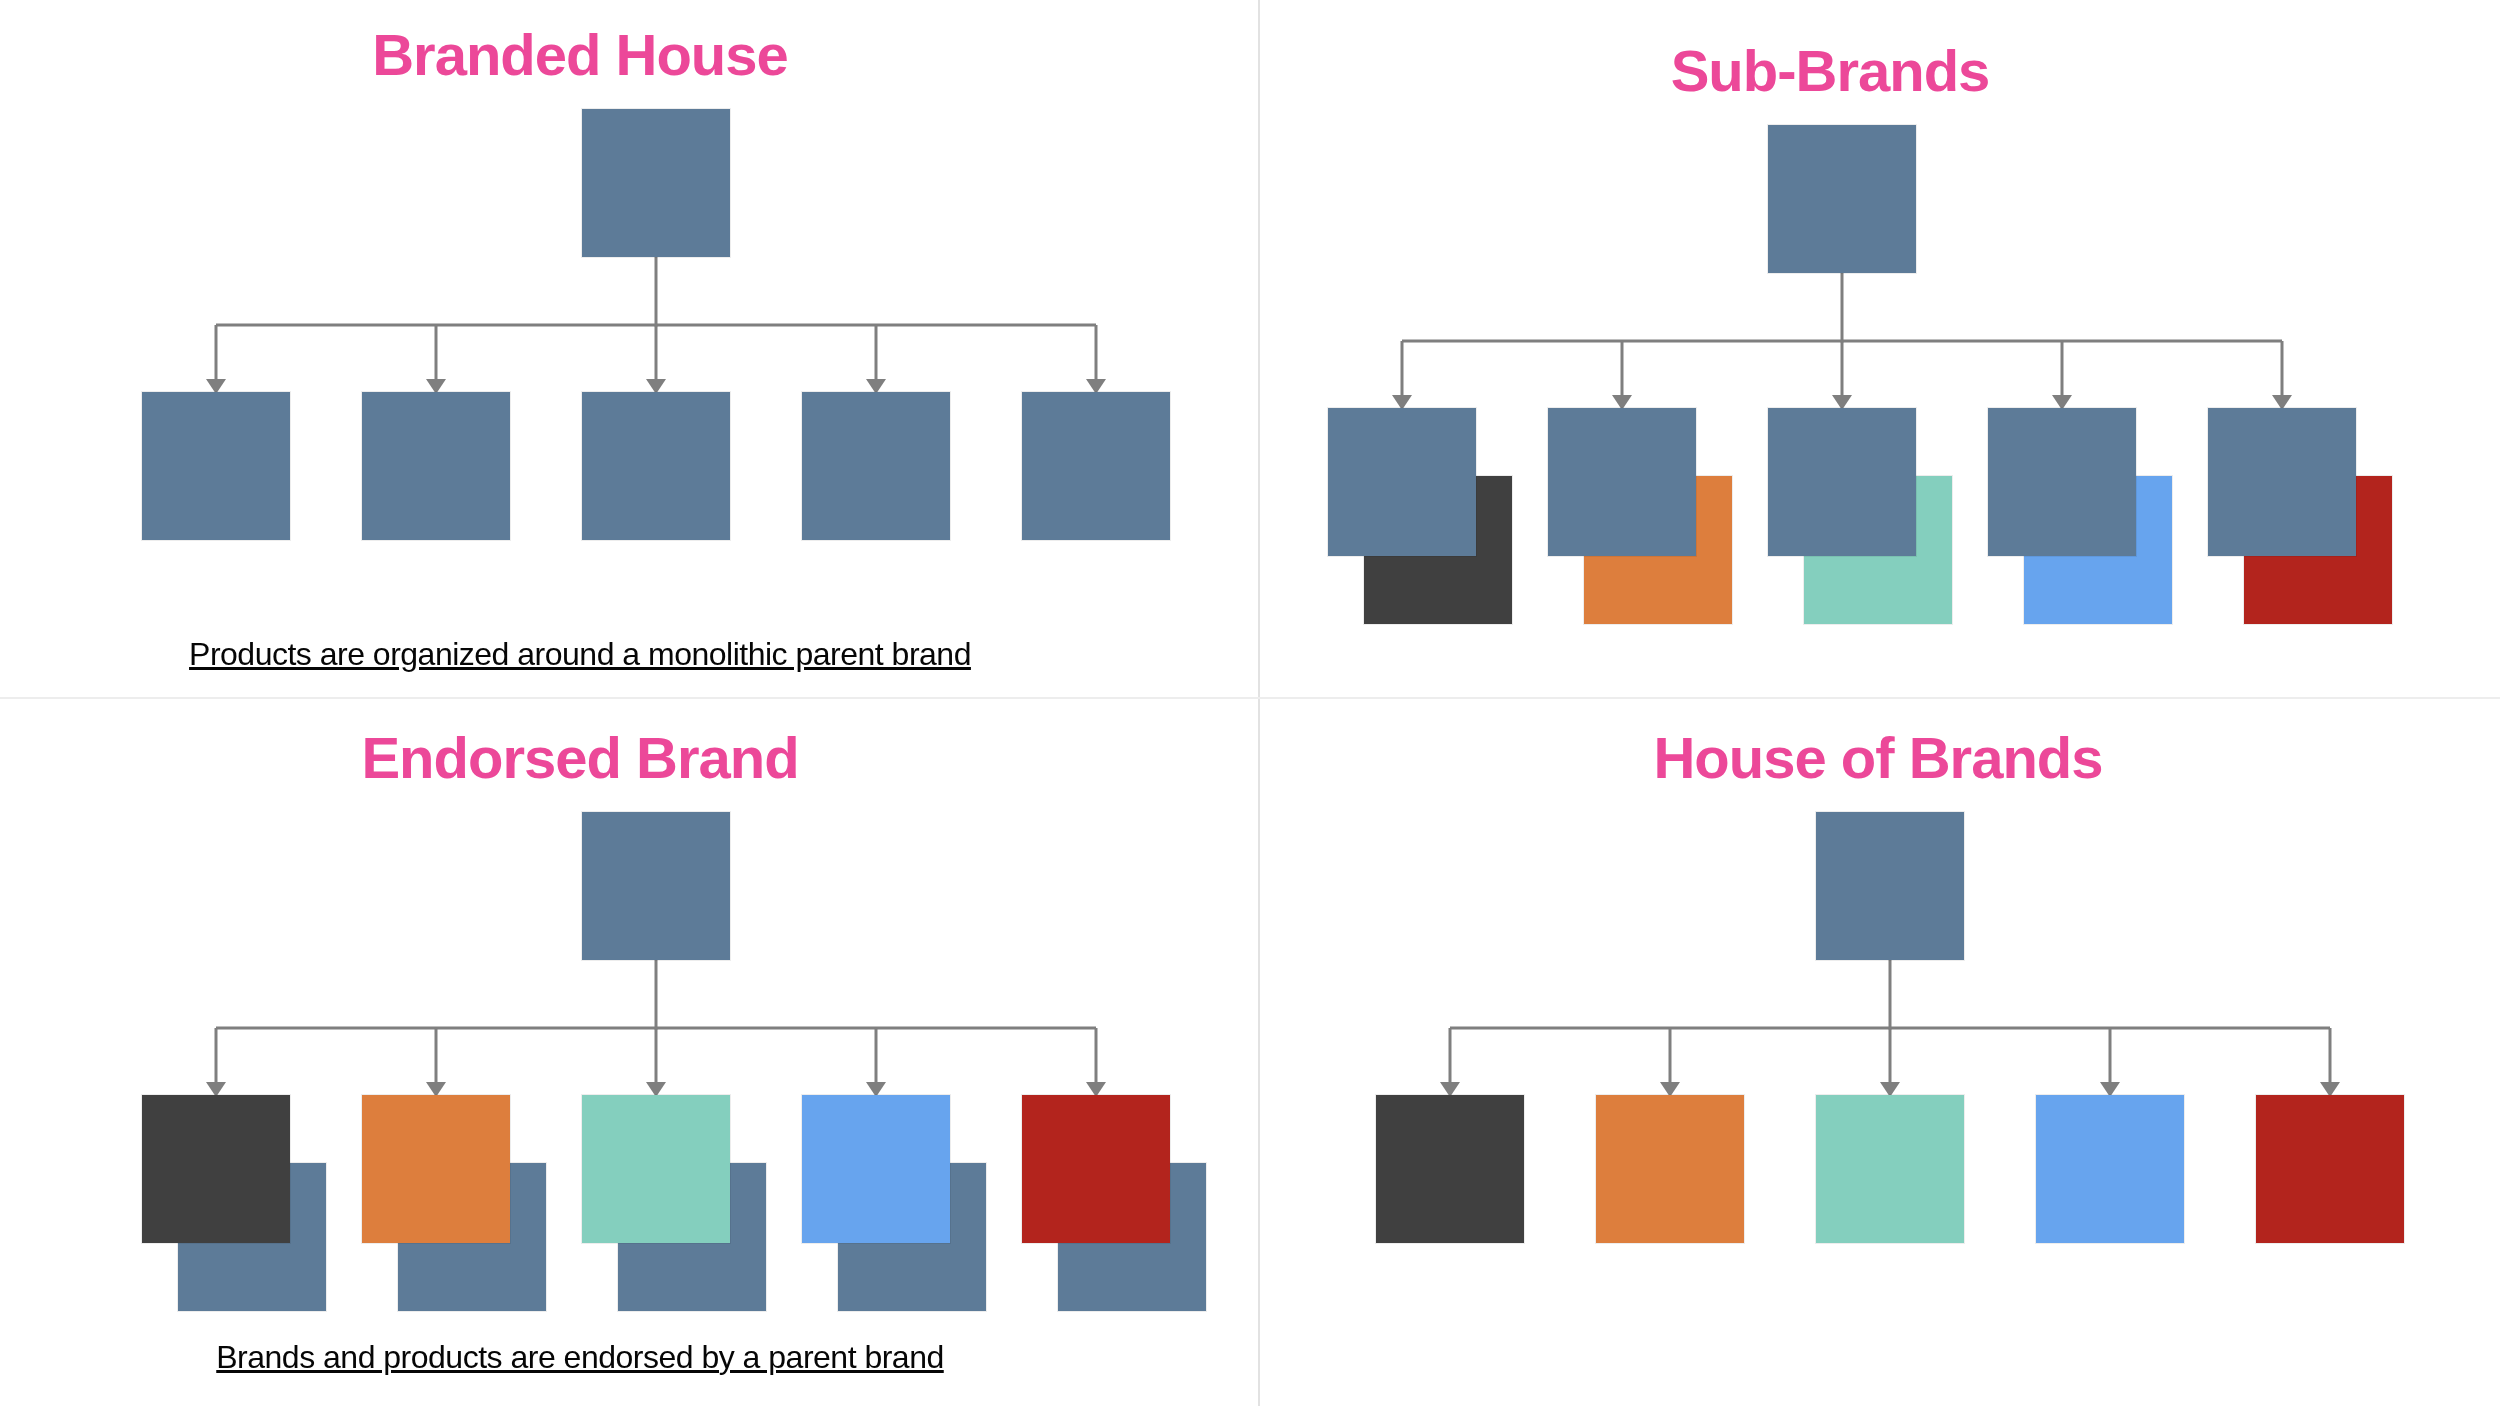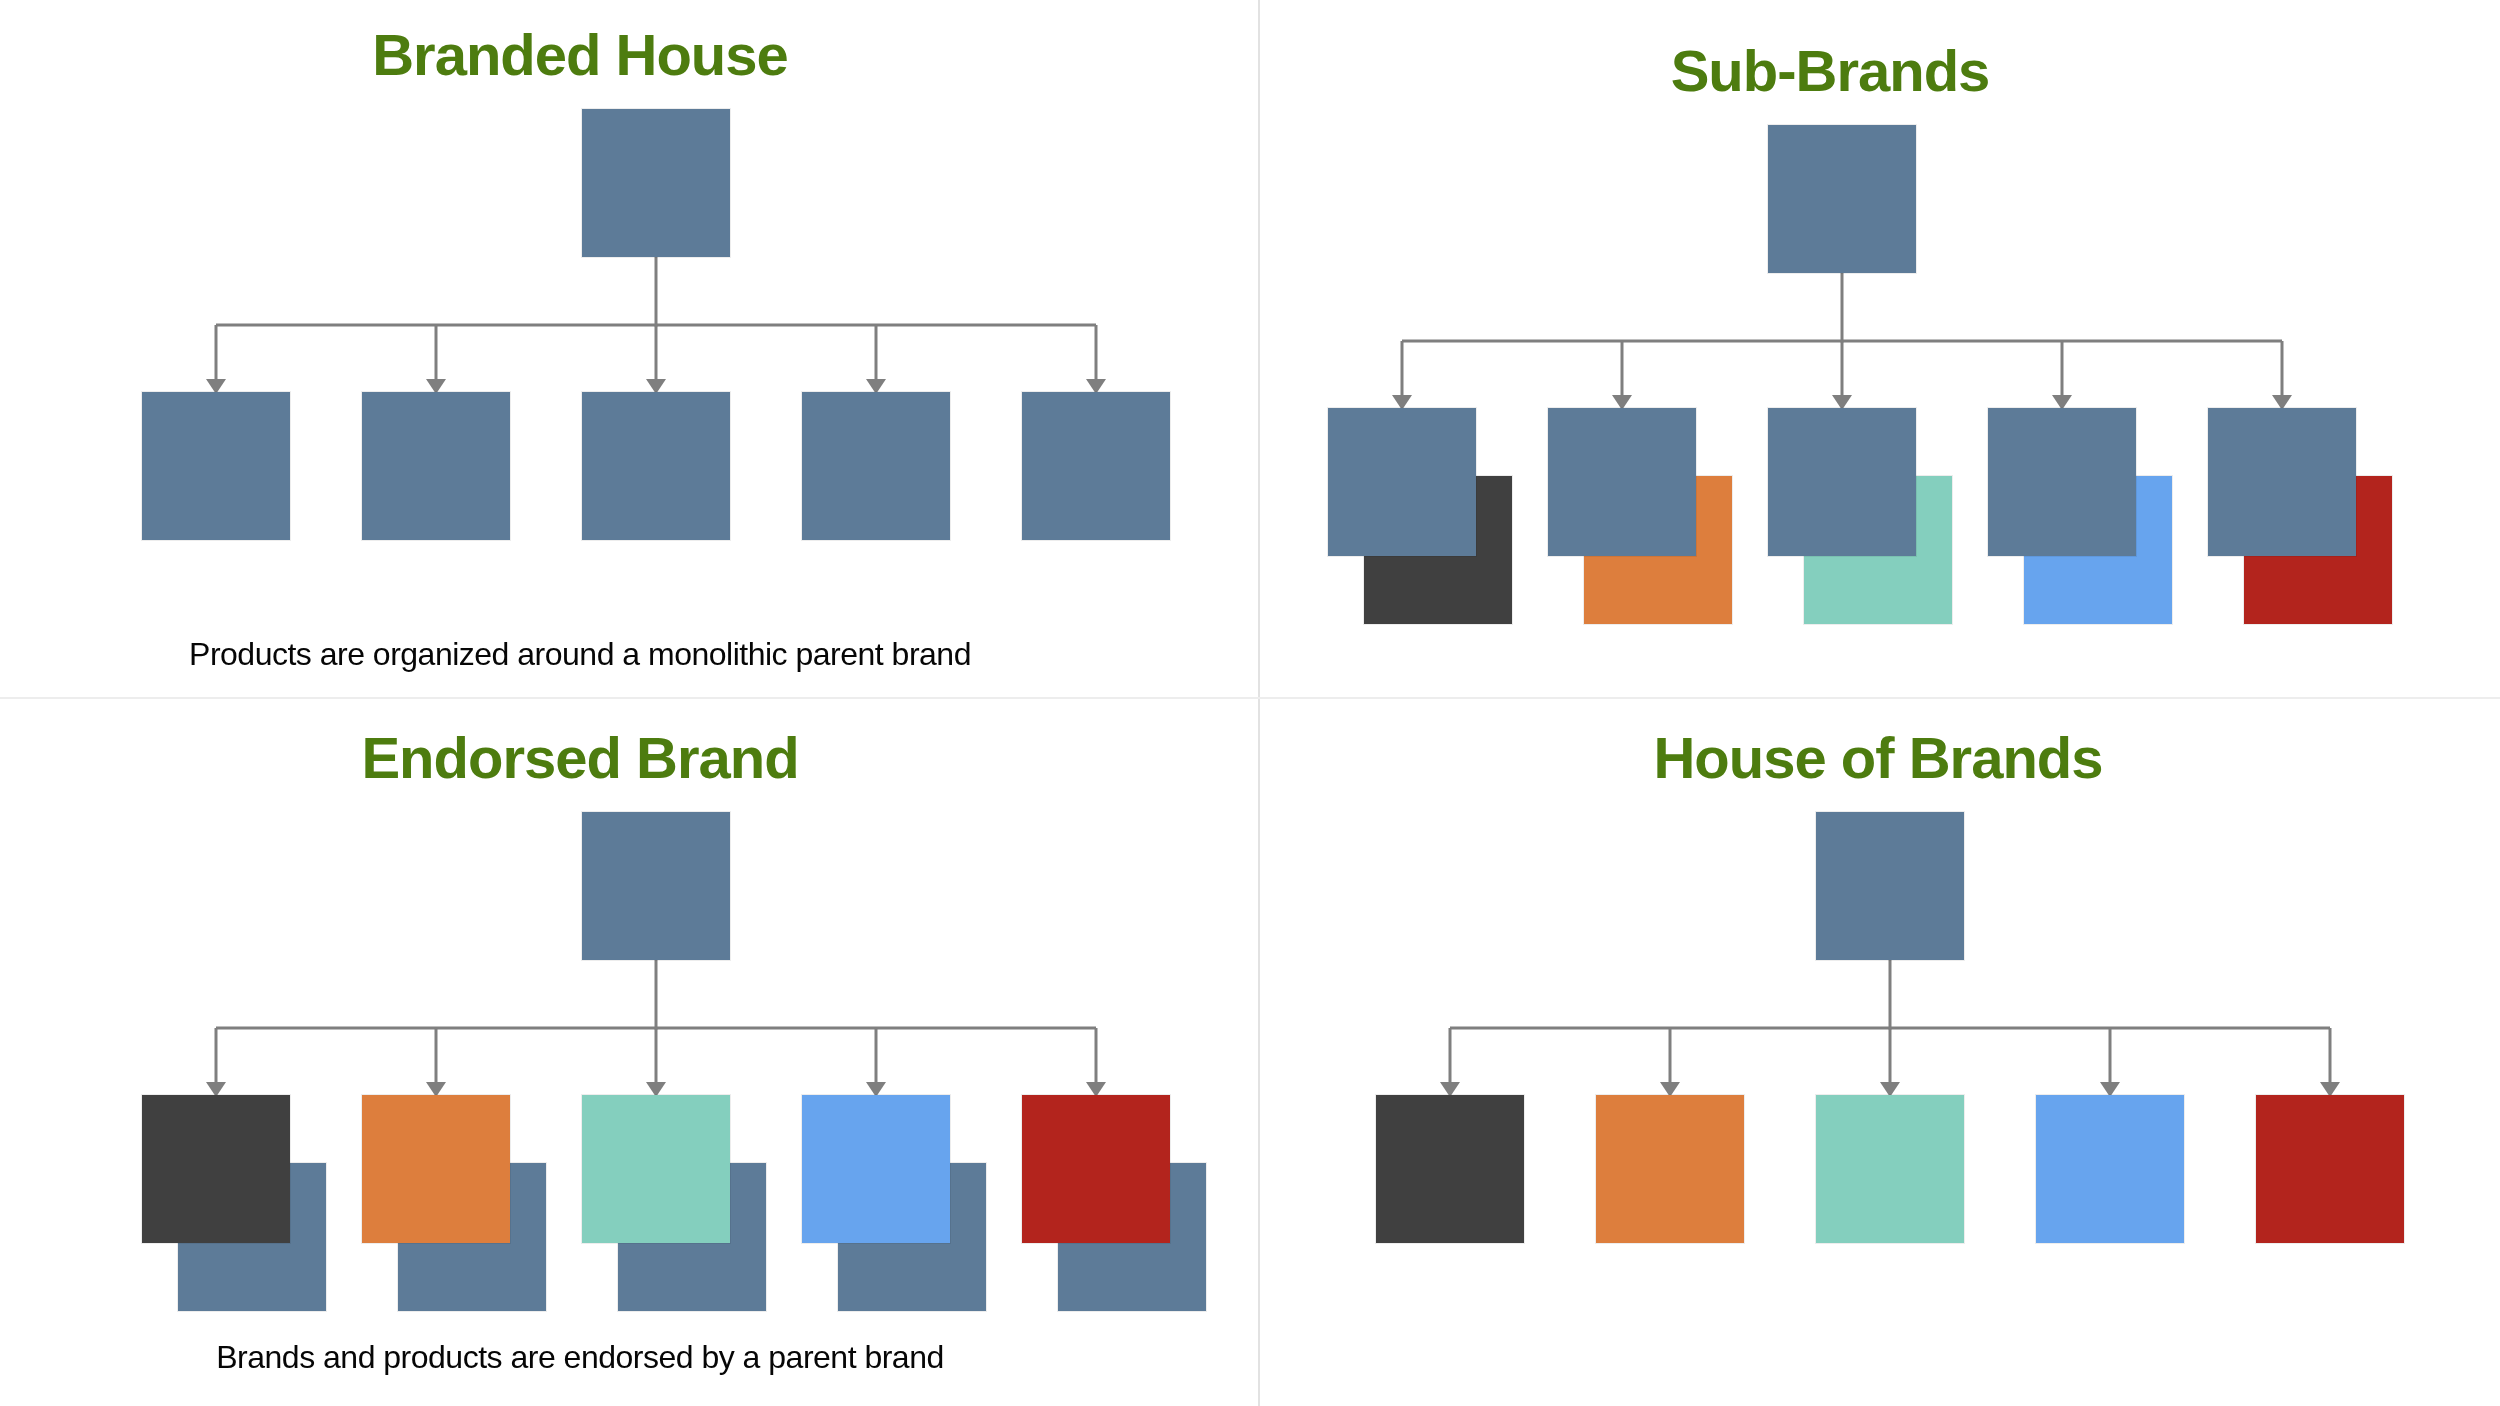--- a/index.html
+++ b/index.html
@@ -20,31 +20,32 @@
     background: #ededed; top: 697px;
   }
   .quadrant { position: absolute; width: 1250px; height: 703px; }
   .q0 { left: 0;      top: 0;     }
   .q1 { left: 1250px; top: 0; margin-top: 16px;     }
   .q2 { left: 0;      top: 703px; }
   .q3 { left: 1298px; top: 703px; }
   .q-title {
     position: absolute; top: 16px; width: 1160px; height: 76px;
     margin: 0; display: flex; align-items: center; justify-content: center;
-    font-size: 58px; font-weight: 700; letter-spacing: -1px; color: #4d7c0f;
+    font-size: 58px; font-weight: 700; letter-spacing: -1px; color: #ec4899;
     white-space: nowrap;
   }
   .tree { position: absolute; left: 0; top: 0; width: 1250px; height: 703px; }
   .tree svg { position: absolute; left: 0; top: 0; }
   .sq { position: absolute; width: 148px; height: 148px; outline: 1px solid rgba(0,0,0,0.07); }
   .q-caption {
     position: absolute; top: 630px; width: 1160px; height: 48px;
     margin: 0; display: flex; align-items: center; justify-content: center;
     font-size: 32px; font-weight: 400; letter-spacing: -0.5px; color: #060606;
     white-space: nowrap;
+    text-decoration: underline;
   }
 </style>
 </head>
 <body>
 
 <div class="canvas">
 
   <section class="quadrant q0">
     <h2 class="q-title">Branded House</h2>
     <div class="tree">

